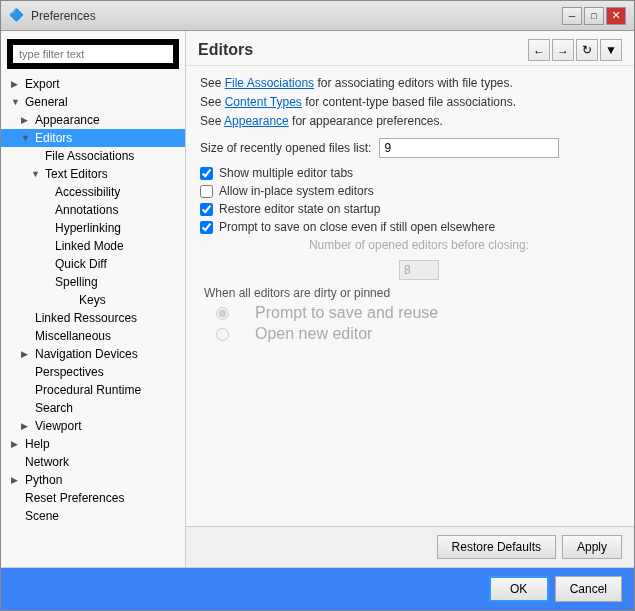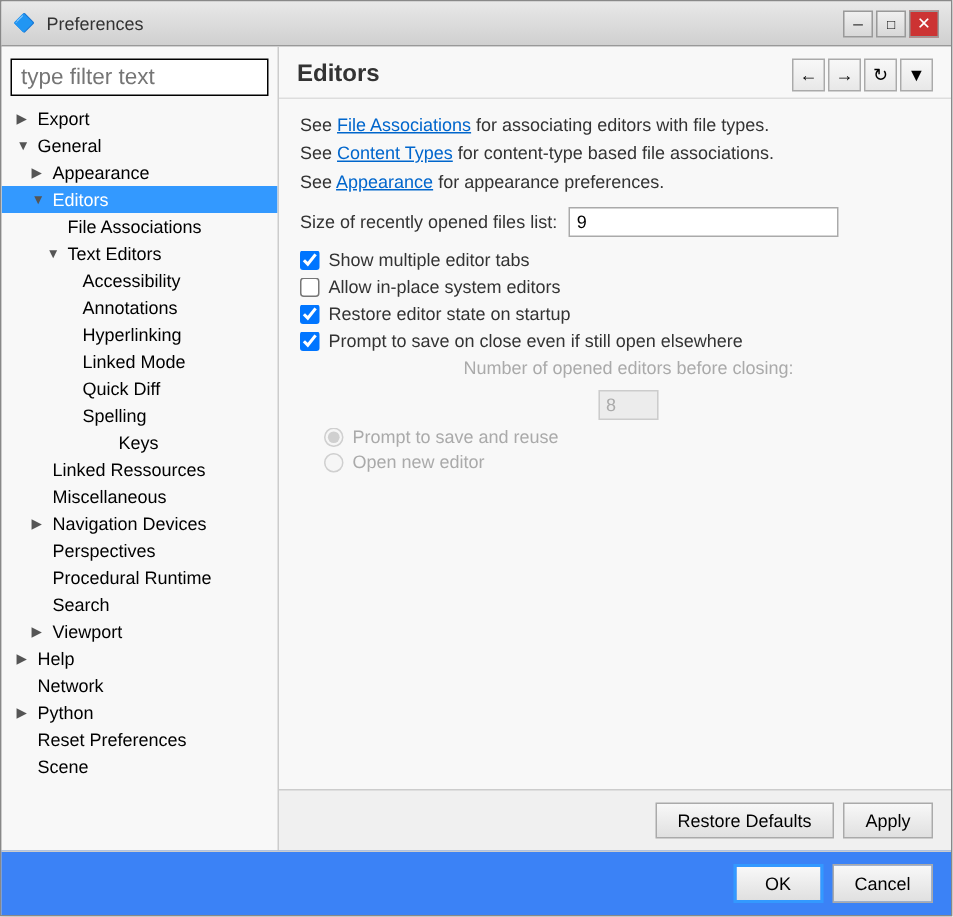--- a/index.html
+++ b/index.html
@@ -79,22 +79,22 @@
       overflow-y: auto;
       flex-shrink: 0;
     }
     .search-box {
       margin: 4px 6px 6px;
       position: relative;
     }
     .search-box input {
       width: 100%;
       padding: 3px 6px;
-      border: 1px solid #000000;
-      font-size: 15px;
+      border: 6px solid #000000;
+      font-size: 11px;
       color: #888;
       background: white;
       outline: none;
     }
     .tree-item {
       padding: 2px 4px;
       cursor: pointer;
       display: flex;
       align-items: center;
       gap: 2px;
@@ -199,21 +199,21 @@
     }
     .radio-row {
       display: flex;
       align-items: center;
       gap: 6px;
       margin: 3px 0 3px 16px;
     }
     .radio-row input[type=radio] {
       cursor: pointer;
     }
-    .radio-label { font-size: 12px; color: #aaa; }
+    .radio-label { font-size: 16px; color: #aaa; margin-left: 20px; }
     .bottom-bar {
       border-top: 1px solid #ccc;
       padding: 8px 12px;
       display: flex;
       justify-content: flex-end;
       gap: 6px;
       flex-shrink: 0;
       background: #f0f0f0;
     }
     .dialog-footer {
@@ -410,20 +410,21 @@
               <input type="checkbox" checked="" style="">
               <span class="checkbox-label">Prompt to save on close even if still open elsewhere</span>
             </div>
           </div>
 
         <div style="margin: 4px 0 4px 18px; display: flex; align-items: center; gap: 8px; flex-direction: column;">
           <span class="field-label section-disabled">Number of opened editors before closing:</span>
           <input class="number-field" type="text" style="background: rgb(236, 236, 236); color: rgb(170, 170, 170); border: 1px solid rgb(204, 204, 204);" value="8">
         </div>
 
+        <div class="sub-group-label">When all editors are dirty or pinned</div>
         <div id="radios-container">
             <div class="radio-row">
               <input type="radio" name="dirty-group" disabled="" checked="" style="">
               <span class="radio-label">Prompt to save and reuse</span>
             </div>
             <div class="radio-row">
               <input type="radio" name="dirty-group" disabled="" style="">
               <span class="radio-label">Open new editor</span>
             </div>
           </div>

